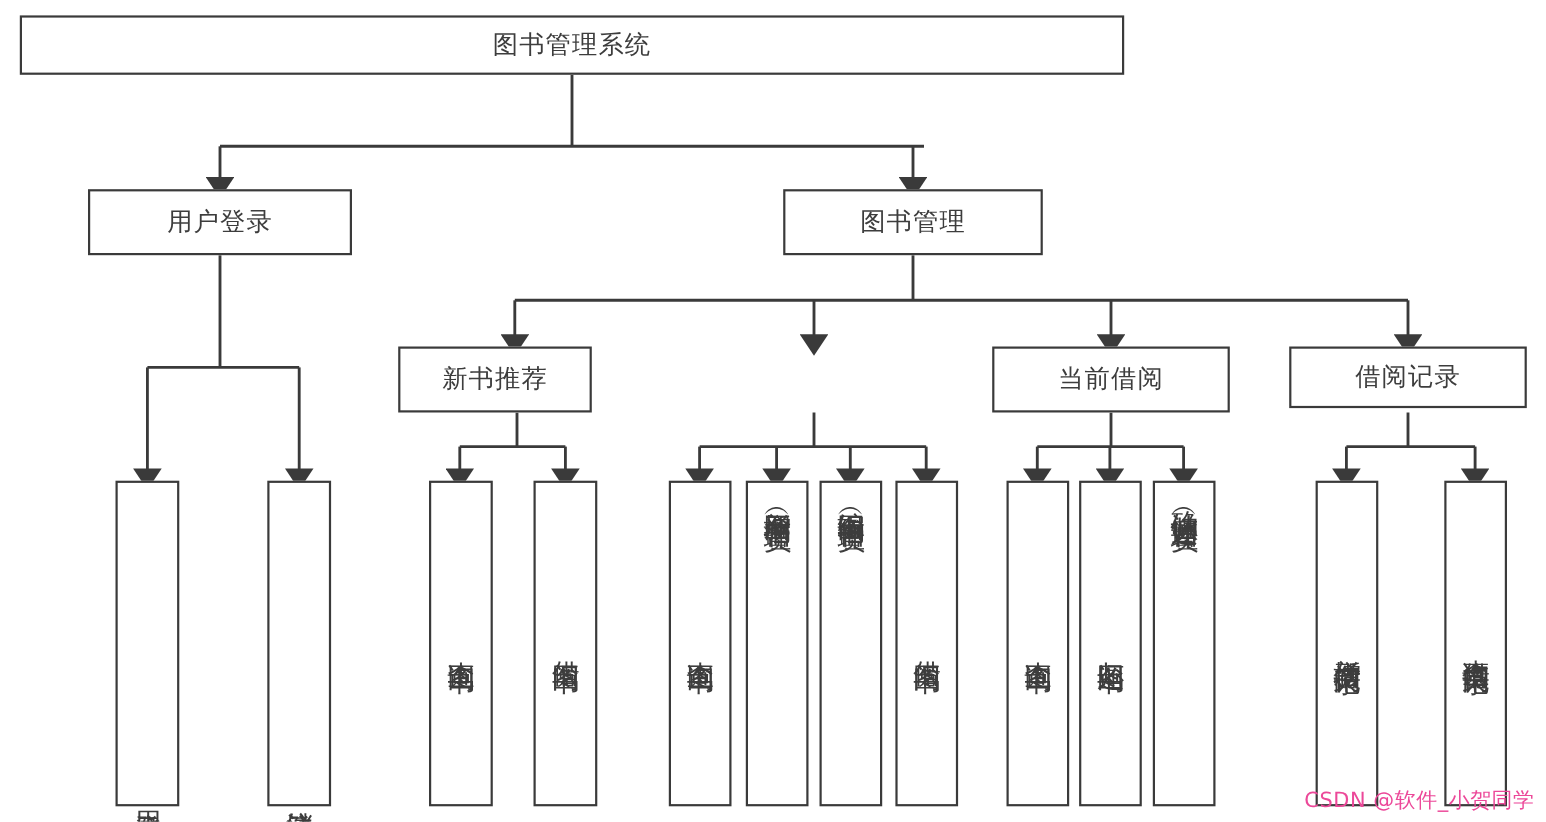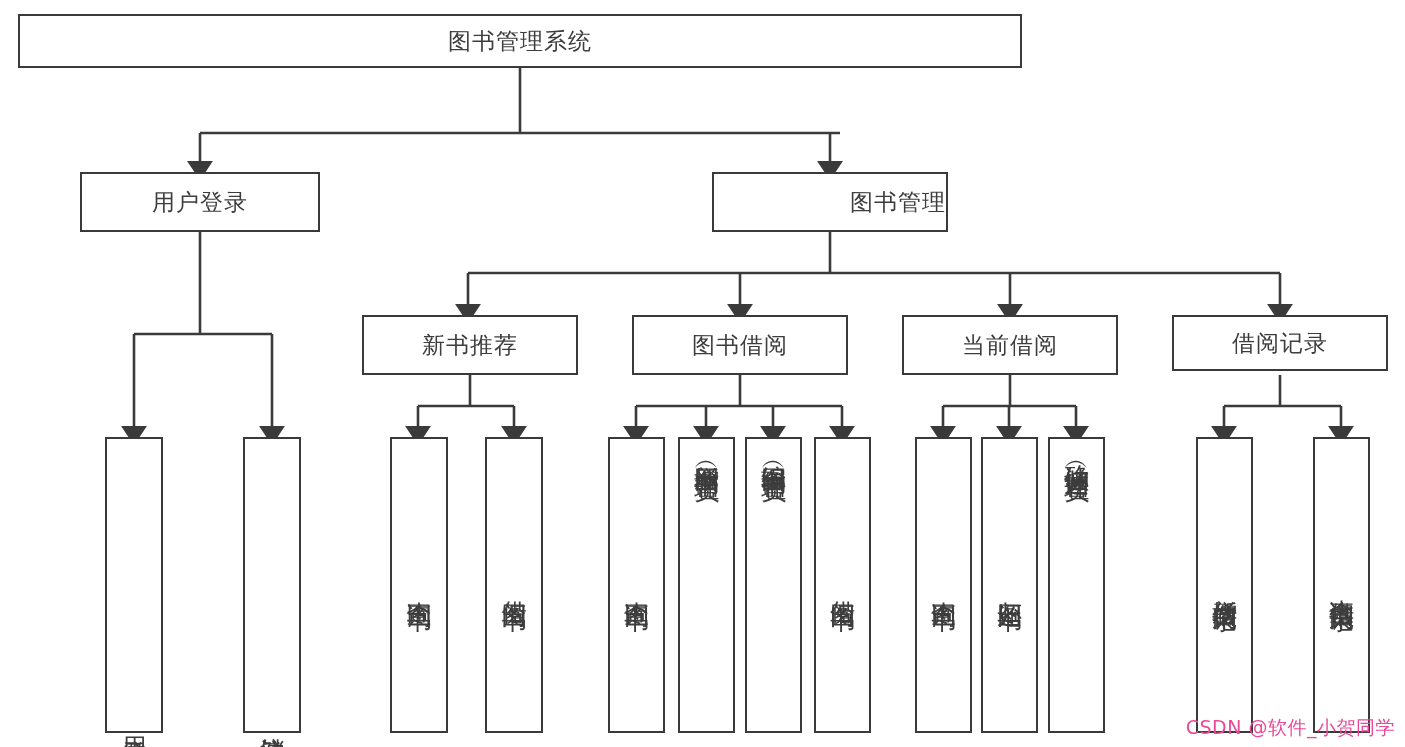--- a/index.html
+++ b/index.html
@@ -129,29 +129,26 @@
     </g>
   </svg>
 
   <div class="node node-h" style="left:18px; top:14px; width:1004px; height:54px;text-align:right;">
     <span>图书管理系统</span>
   </div>
 
   <div class="node node-h" style="left:80px; top:172px; width:240px; height:60px;">
     <span>用户登录</span>
   </div>
-  <div class="node node-h" style="left:712px; top:172px; width:236px; height:60px;justify-content:flex-end;">
+  <div class="node node-h" style="left:712px; top:172px; width:236px; height:60px;">
     <span>图书管理</span>
   </div>
 
-  <div class="node node-h" style="left:362px; top:315px; width:216px; height:60px;">
+  <div class="node node-h" style="left:362px; top:315px; width:176px; height:60px;">
     <span>新书推荐</span>
-  </div>
-  <div class="node node-h" style="left:632px; top:315px; width:216px; height:60px;">
-    <span>图书借阅</span>
   </div>
   <div class="node node-h" style="left:902px; top:315px; width:216px; height:60px;">
     <span>当前借阅</span>
   </div>
   <div class="node node-h" style="left:1172px; top:315px; width:216px; height:56px;">
     <span>借阅记录</span>
   </div>
 
   <div class="node node-v align-end" style="left:105px; top:437px; width:58px; height:296px;">
     <span class="vlabel">用户登录</span>

